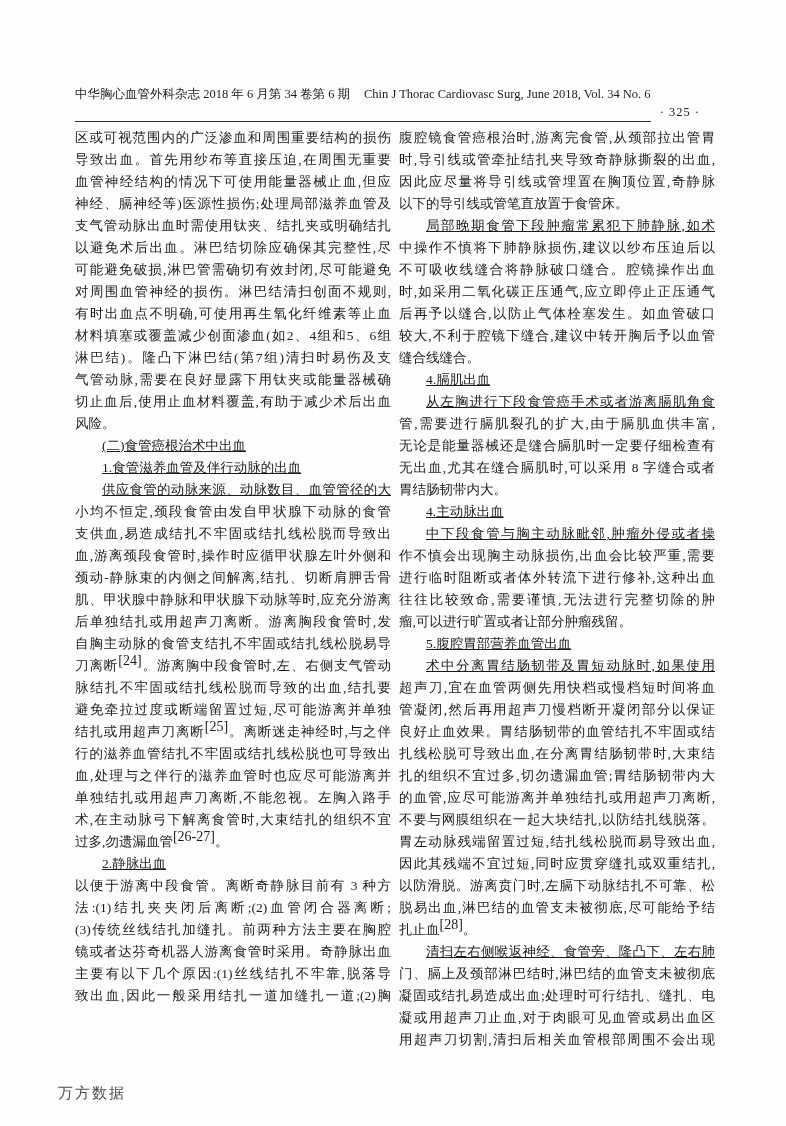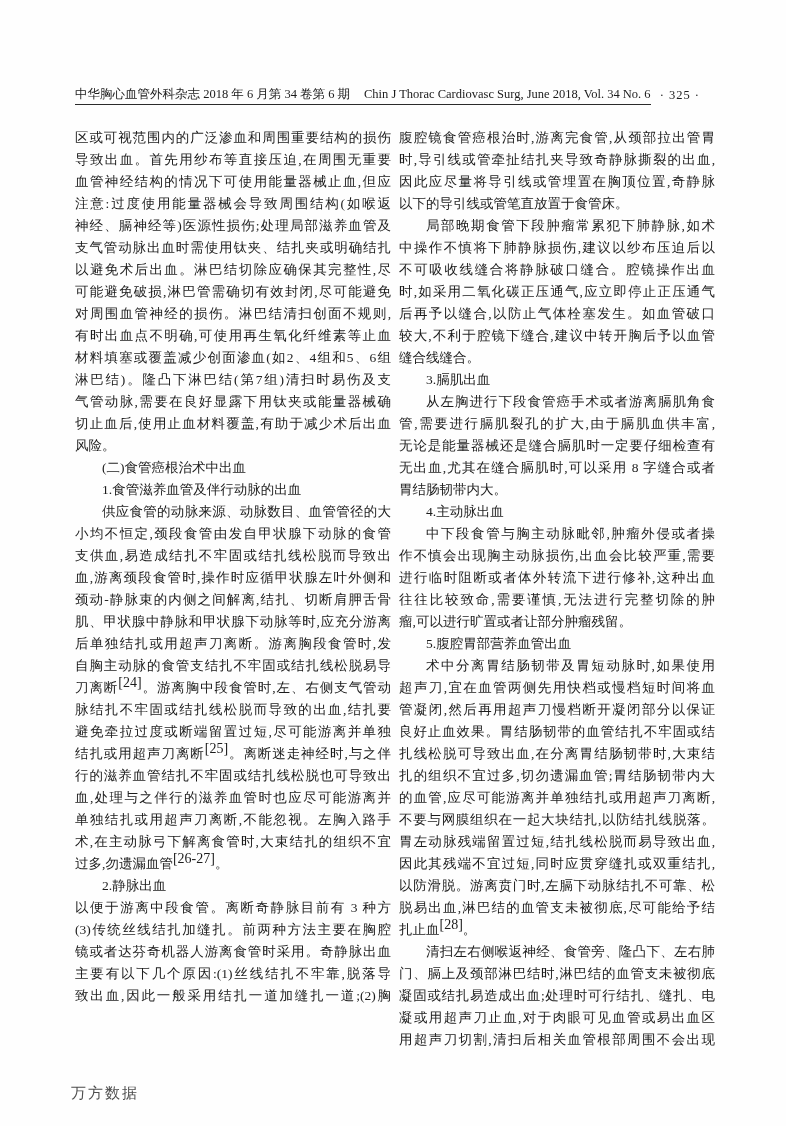--- a/index.html
+++ b/index.html
@@ -27,21 +27,21 @@
     display: flex;
     align-items: flex-end;
     font-size: 12.5px;
     line-height: 16px;
     white-space: nowrap;
   }
   .head-titles {
     display: flex;
     gap: 14px;
     border-bottom: 1px solid #2b2b2b;
-    padding-bottom: 2px;
+    padding-bottom: 19px;
   }
   .page-num {
     margin-left: auto;
     padding-right: 16px;
     padding-bottom: 2px;
     letter-spacing: 1px;
   }
   
   .col {
     position: absolute;
@@ -51,30 +51,30 @@
     line-height: 22px;
     text-align: justify;
   }
   .col-left  { left: 75px; }
   .col-right { left: 399px; }
   .line {
     height: 22px;
     overflow: hidden;
   }
   .line.fill { text-align-last: justify; }
-  .line.ind  { text-indent: 27px; }
+  .line.ind  { text-indent: 27px; text-decoration: underline; }
   sup {
     font-size: 14px;
     line-height: 0;
     letter-spacing: 0;
   }
   
   .watermark {
     position: absolute;
-    left: 71px;
+    left: 58px;
     top: 1084px;
     font-size: 15px;
     color: #4d4d4d;
     font-family: "Liberation Sans", "DejaVu Sans", sans-serif;
     letter-spacing: 2px;
   }
 </style>
 </head>
 <body>
 
@@ -85,21 +85,20 @@
       <span>中华胸心血管外科杂志 2018 年 6 月第 34 卷第 6 期</span>
       <span>Chin J Thorac Cardiovasc Surg, June 2018, Vol. 34 No. 6</span>
     </div>
     <span class="page-num">· 325 ·</span>
   </div>
 
   <div class="col col-left">
       <div class="line fill"><span>区或可视范围内的广泛渗血和周围重要结构的损伤</span></div>
       <div class="line fill"><span>导致出血。首先用纱布等直接压迫,在周围无重要</span></div>
       <div class="line fill"><span>血管神经结构的情况下可使用能量器械止血,但应</span></div>
-      <div class="line fill"><span>注意:过度使用能量器械会导致周围结构(如喉返</span></div>
       <div class="line fill"><span>神经、膈神经等)医源性损伤;处理局部滋养血管及</span></div>
       <div class="line fill"><span>支气管动脉出血时需使用钛夹、结扎夹或明确结扎</span></div>
       <div class="line fill"><span>以避免术后出血。淋巴结切除应确保其完整性,尽</span></div>
       <div class="line fill"><span>可能避免破损,淋巴管需确切有效封闭,尽可能避免</span></div>
       <div class="line fill"><span>对周围血管神经的损伤。淋巴结清扫创面不规则,</span></div>
       <div class="line fill"><span>有时出血点不明确,可使用再生氧化纤维素等止血</span></div>
       <div class="line fill"><span>材料填塞或覆盖减少创面渗血(如2、4组和5、6组</span></div>
       <div class="line fill"><span>淋巴结)。隆凸下淋巴结(第7组)清扫时易伤及支</span></div>
       <div class="line fill"><span>气管动脉,需要在良好显露下用钛夹或能量器械确</span></div>
       <div class="line fill"><span>切止血后,使用止血材料覆盖,有助于减少术后出血</span></div>
@@ -118,38 +117,39 @@
       <div class="line fill"><span>脉结扎不牢固或结扎线松脱而导致的出血,结扎要</span></div>
       <div class="line fill"><span>避免牵拉过度或断端留置过短,尽可能游离并单独</span></div>
       <div class="line fill"><span>结扎或用超声刀离断</span><sup>[25]</sup><span>。离断迷走神经时,与之伴</span></div>
       <div class="line fill"><span>行的滋养血管结扎不牢固或结扎线松脱也可导致出</span></div>
       <div class="line fill"><span>血,处理与之伴行的滋养血管时也应尽可能游离并</span></div>
       <div class="line fill"><span>单独结扎或用超声刀离断,不能忽视。左胸入路手</span></div>
       <div class="line fill"><span>术,在主动脉弓下解离食管时,大束结扎的组织不宜</span></div>
       <div class="line"><span>过多,勿遗漏血管</span><sup>[26-27]</sup><span>。</span></div>
       <div class="line ind"><span>2.静脉出血</span></div>
       <div class="line fill"><span>以便于游离中段食管。离断奇静脉目前有 3 种方</span></div>
+      <div class="line fill"><span>法:(1)结扎夹夹闭后离断;(2)血管闭合器离断;</span></div>
       <div class="line fill"><span>(3)传统丝线结扎加缝扎。前两种方法主要在胸腔</span></div>
       <div class="line fill"><span>镜或者达芬奇机器人游离食管时采用。奇静脉出血</span></div>
       <div class="line fill"><span>主要有以下几个原因:(1)丝线结扎不牢靠,脱落导</span></div>
       <div class="line fill"><span>致出血,因此一般采用结扎一道加缝扎一道;(2)胸</span></div>
     </div>
   <div class="col col-right">
       <div class="line fill"><span>腹腔镜食管癌根治时,游离完食管,从颈部拉出管胃</span></div>
       <div class="line fill"><span>时,导引线或管牵扯结扎夹导致奇静脉撕裂的出血,</span></div>
       <div class="line fill"><span>因此应尽量将导引线或管埋置在胸顶位置,奇静脉</span></div>
       <div class="line"><span>以下的导引线或管笔直放置于食管床。</span></div>
       <div class="line fill ind"><span>局部晚期食管下段肿瘤常累犯下肺静脉,如术</span></div>
       <div class="line fill"><span>中操作不慎将下肺静脉损伤,建议以纱布压迫后以</span></div>
       <div class="line fill"><span>不可吸收线缝合将静脉破口缝合。腔镜操作出血</span></div>
       <div class="line fill"><span>时,如采用二氧化碳正压通气,应立即停止正压通气</span></div>
       <div class="line fill"><span>后再予以缝合,以防止气体栓塞发生。如血管破口</span></div>
       <div class="line fill"><span>较大,不利于腔镜下缝合,建议中转开胸后予以血管</span></div>
       <div class="line"><span>缝合线缝合。</span></div>
-      <div class="line ind"><span>3.膈肌出血</span></div>
+      <div class="line ind"><span>4.膈肌出血</span></div>
       <div class="line fill ind"><span>从左胸进行下段食管癌手术或者游离膈肌角食</span></div>
       <div class="line fill"><span>管,需要进行膈肌裂孔的扩大,由于膈肌血供丰富,</span></div>
       <div class="line fill"><span>无论是能量器械还是缝合膈肌时一定要仔细检查有</span></div>
       <div class="line fill"><span>无出血,尤其在缝合膈肌时,可以采用 8 字缝合或者</span></div>
       <div class="line"><span>胃结肠韧带内大。</span></div>
       <div class="line ind"><span>4.主动脉出血</span></div>
       <div class="line fill ind"><span>中下段食管与胸主动脉毗邻,肿瘤外侵或者操</span></div>
       <div class="line fill"><span>作不慎会出现胸主动脉损伤,出血会比较严重,需要</span></div>
       <div class="line fill"><span>进行临时阻断或者体外转流下进行修补,这种出血</span></div>
       <div class="line fill"><span>往往比较致命,需要谨慎,无法进行完整切除的肿</span></div>

